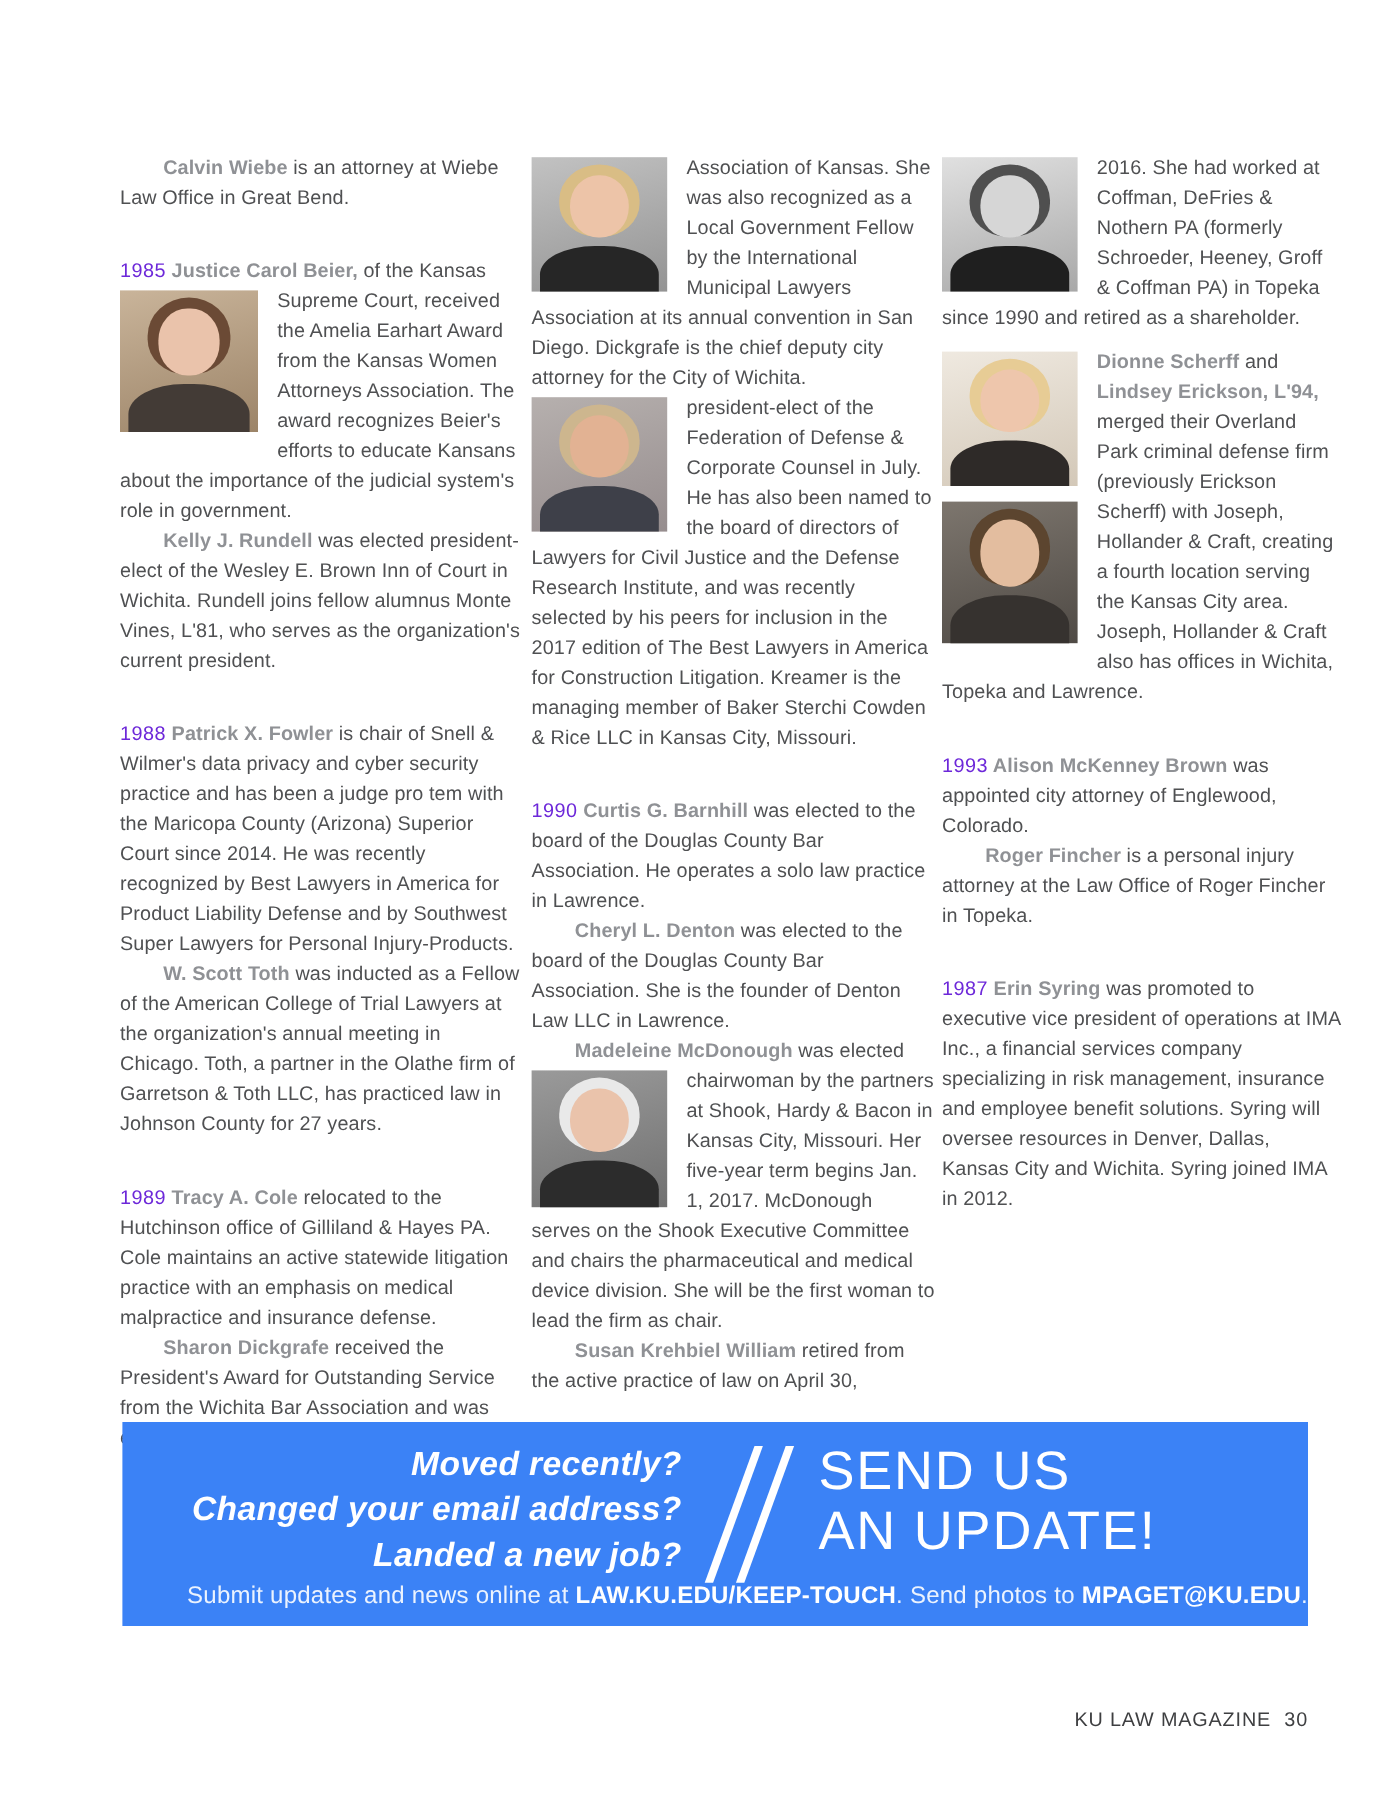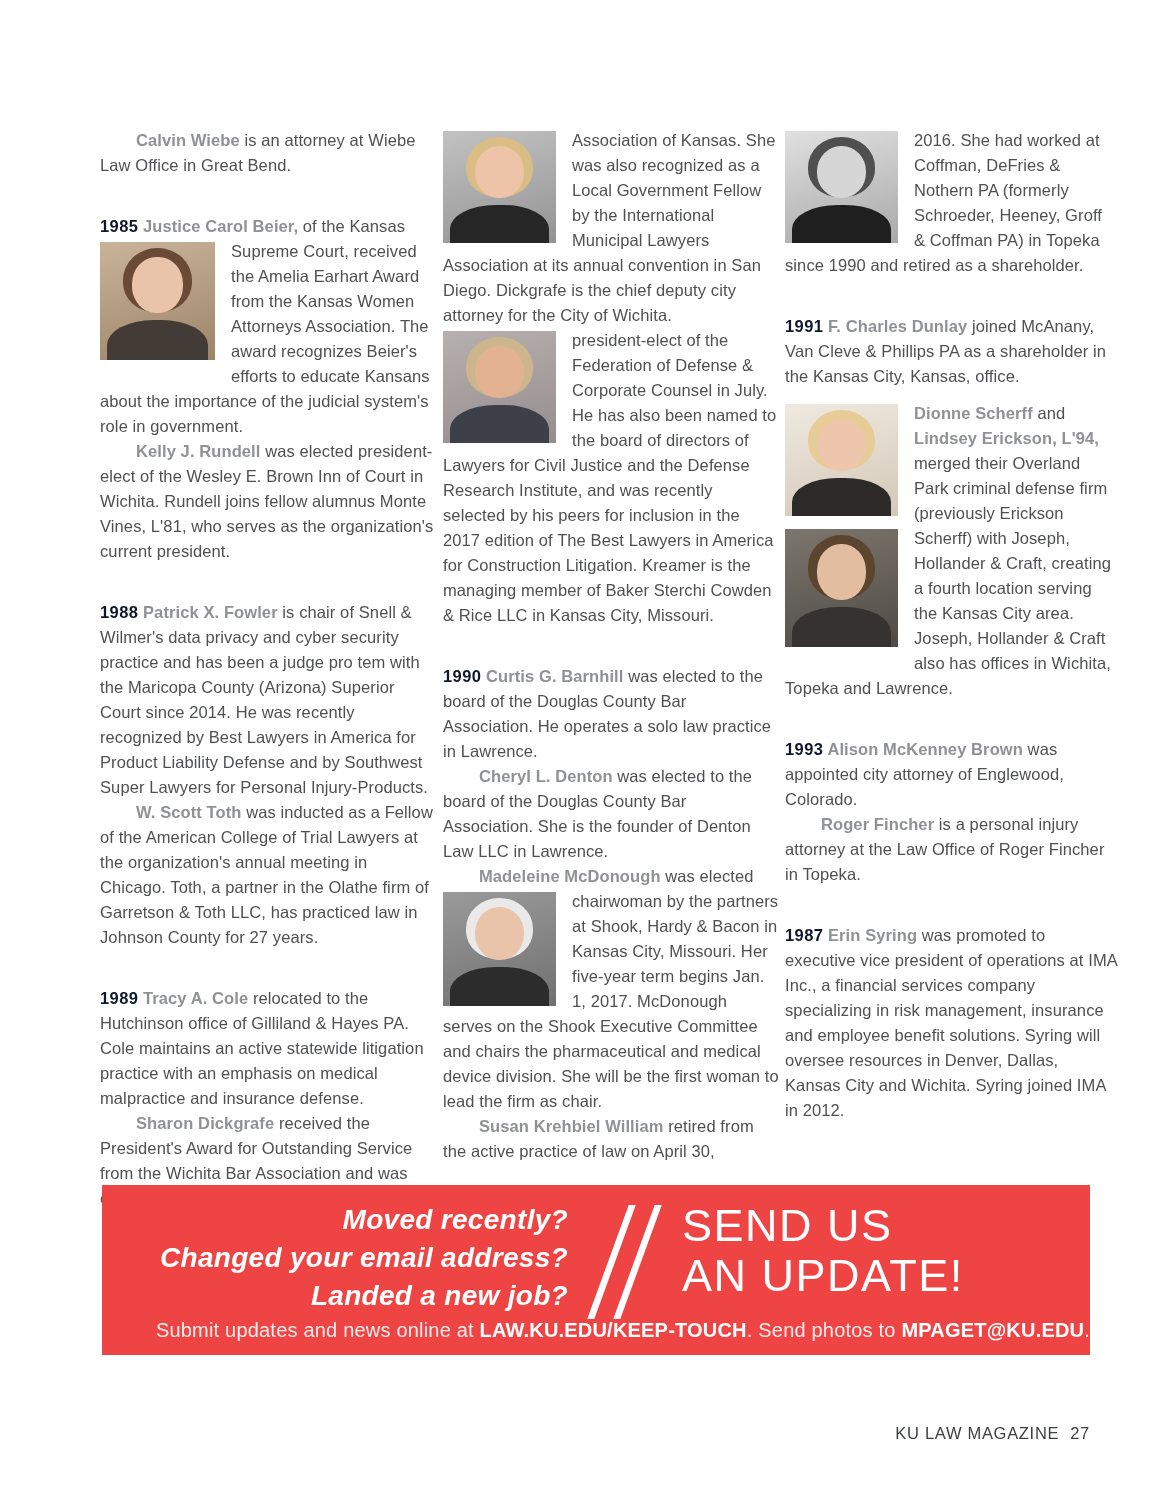--- a/index.html
+++ b/index.html
@@ -13,21 +13,21 @@
   #col-left  { left:100px; }
   #col-mid   { left:443px; }
   #col-right { left:785px; width:332px; }
 
   .e { font-size:16.5px; line-height:25px; color:#4f5052; letter-spacing:0.1px; }
   .indent { text-indent:36px; }
   .gap    { margin-top:36px; }
   .gap-sm { margin-top:12px; }
 
   .year {
-    font-weight:700; color:#0f172a; letter-spacing:0.4px;
+    font-weight:400; color:#6d28d9; letter-spacing:0.4px;
   }
   .name {
     font-family:Liberation Sans, sans-serif; font-weight:700; color:#8f9195;
   }
 
   
   .photo {
     float:left; width:113px; height:112px; margin:3px 16px 5px 0;
     position:relative; overflow:hidden;
     background:linear-gradient(165deg, var(--bg1,#bbb), var(--bg2,#888));
@@ -118,54 +118,53 @@
     <p class="e indent"><span class="name">Susan Krehbiel William</span><span> retired from the active practice of law on April 30,</span></p>
   </div>
 
   <div class="col" id="col-right">
     <p class="e"><span class="photo" title="Susan Krehbiel William portrait" style="--bg1: #e0e0e0; --bg2: #a8a8a8; --hair: #4f4f4f; --skin: #d6d6d6; --suit: #1f1f1f;">
           <i class="ph-hair"></i>
           <i class="ph-head"></i>
           <i class="ph-torso"></i>
         </span><span>2016. She had worked at Coffman, DeFries &amp; Nothern PA (formerly Schroeder, Heeney, Groff &amp; Coffman PA) in Topeka since 1990 and retired as a shareholder.</span></p>
 
-    <p class="e gap"><span class="year">1991</span><span class="name"> F. Charles Dunlay</span><span> joined McAnany, Van Cleve &amp; Phillips PA as a shareholder in the Kansas City, Kansas, office.</span></p>
 
 
     <p class="e gap-sm"><span class="photo" title="Dionne Scherff portrait" style="--bg1: #efe9e0; --bg2: #d3c8b8; --hair: #e7cc95; --skin: #eec6ac; --suit: #2e2a28;">
           <i class="ph-hair"></i>
           <i class="ph-head"></i>
           <i class="ph-torso"></i>
         </span><span class="photo clear-l" style="height: 118px; --bg1: #7d766e; --bg2: #4f4a45; --hair: #5c452f; --skin: #e3bd9f; --suit: #36322f;" title="Lindsey Erickson portrait">
           <i class="ph-hair"></i>
           <i class="ph-head"></i>
           <i class="ph-torso"></i>
         </span><span class="name">Dionne Scherff</span><span> and </span><span class="name">Lindsey Erickson, L'94,</span><span> merged their Overland Park criminal defense firm (previously Erickson Scherff) with Joseph, Hollander &amp; Craft, creating a fourth location serving the Kansas City area. Joseph, Hollander &amp; Craft also has offices in Wichita, Topeka and Lawrence.</span></p>
 
     <p class="e gap"><span class="year">1993</span><span class="name"> Alison McKenney Brown</span><span> was appointed city attorney of Englewood, Colorado.</span></p>
 
     <p class="e indent"><span class="name">Roger Fincher</span><span> is a personal injury attorney at the Law Office of Roger Fincher in Topeka.</span></p>
 
     <p class="e gap"><span class="year">1987</span><span class="name"> Erin Syring</span><span> was promoted to executive vice president of operations at IMA Inc., a financial services company specializing in risk management, insurance and employee benefit solutions. Syring will oversee resources in Denver, Dallas, Kansas City and Wichita. Syring joined IMA in 2012.</span></p>
   </div>
 
-  <div class="banner" style="background: #ef4444;">
+  <div class="banner" style="background: #3b82f6;">
     <div class="banner-top">
       <div class="questions">
         <div>Moved recently?</div>
         <div>Changed your email address?</div>
         <div>Landed a new job?</div>
       </div>
       <div class="slashes">
           <i></i>
           <i></i>
         </div>
       <div class="headline">
         <div>SEND US</div>
         <div>AN UPDATE!</div>
       </div>
     </div>
     <div class="submit"><span>Submit updates and news online at </span><b>LAW.KU.EDU/KEEP-TOUCH</b><span>. Send photos to </span><b>MPAGET@KU.EDU</b><span>.</span></div>
   </div>
 
-  <div class="footer"><span>KU LAW MAGAZINE</span><span class="pagenum">27</span></div>
+  <div class="footer"><span>KU LAW MAGAZINE</span><span class="pagenum">30</span></div>
 
 </div>
 
 </body></html>

